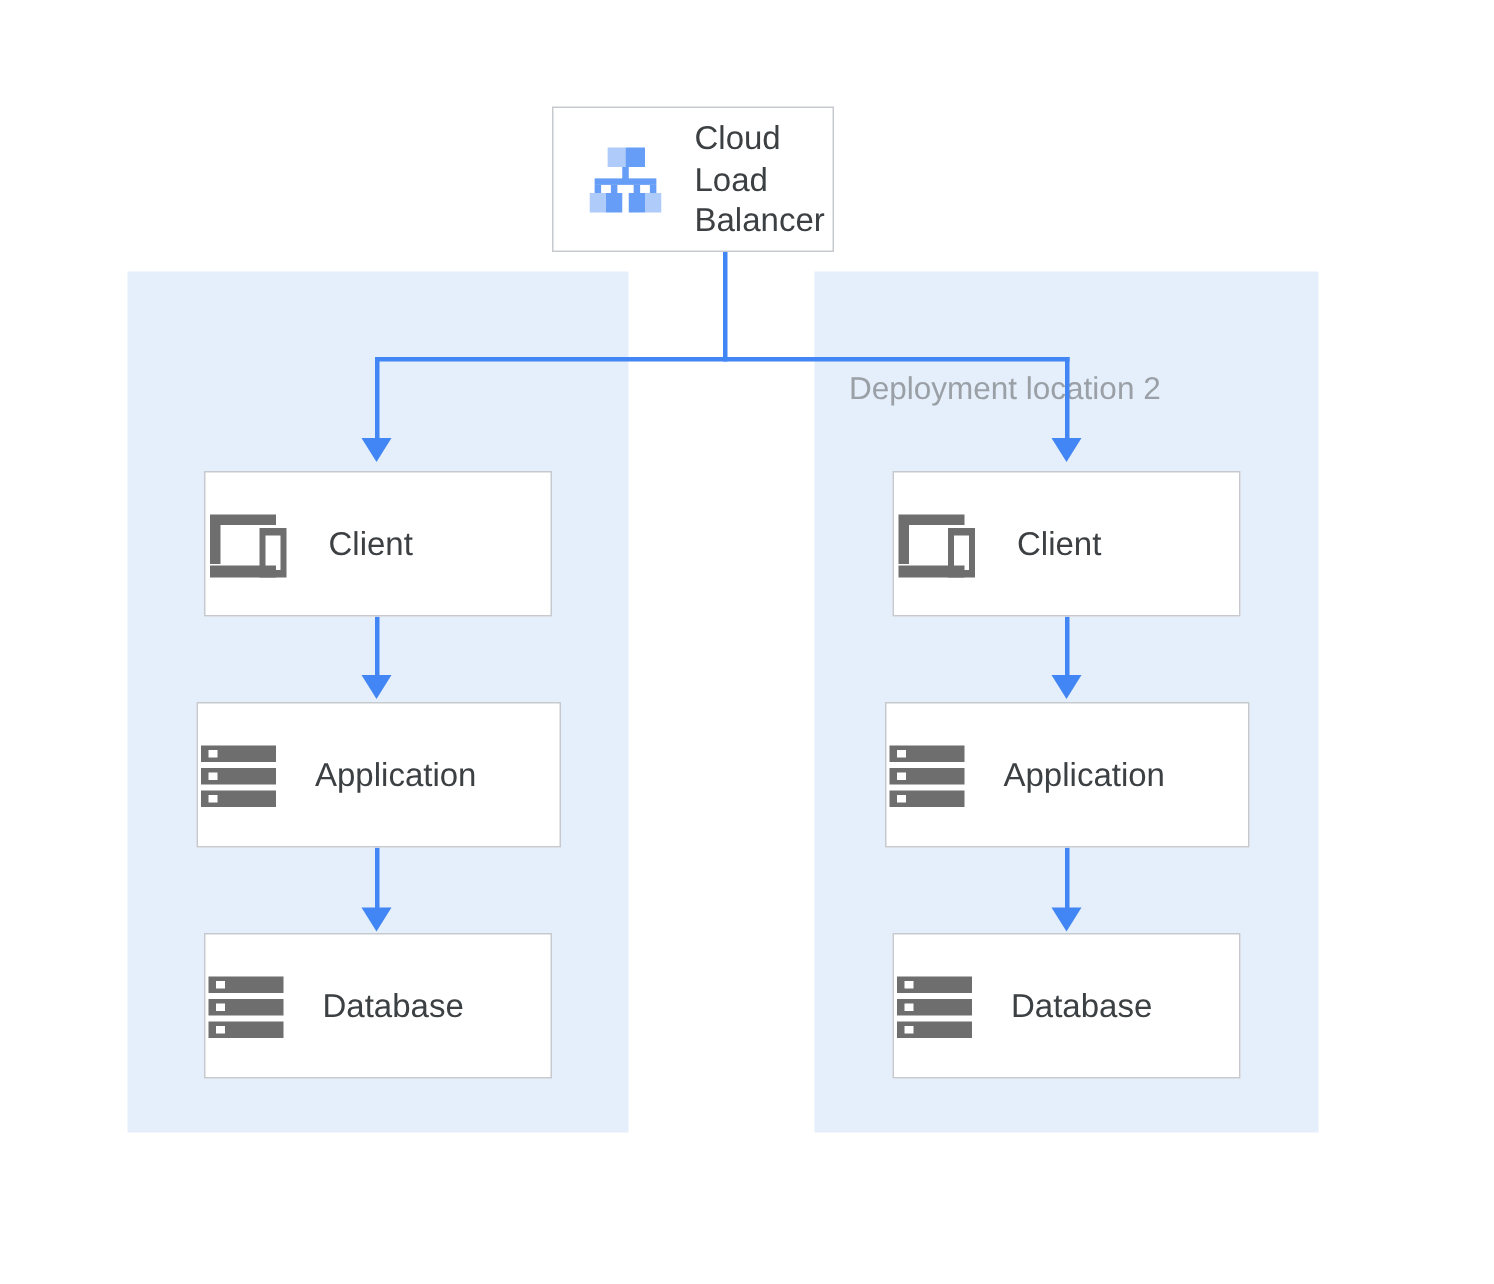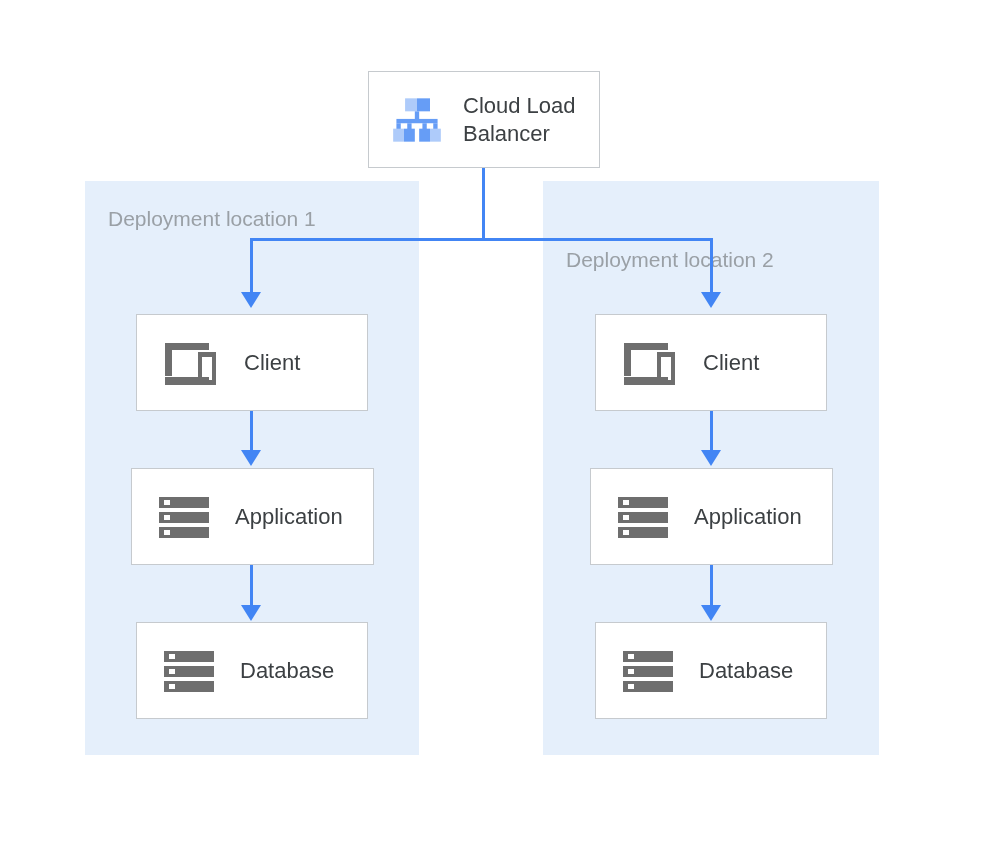--- a/index.html
+++ b/index.html
@@ -57,21 +57,20 @@
   
   .node.lb {
     padding-left: 22px;
   }
   .node.lb .node-label {
     margin-left: 20px;
   }
 
   
   .node.stack {
-    padding-left: 25px;
   }
   .node.stack .node-label {
     margin-left: 22px;
   }
 
   
   .conn {
     position: absolute;
     background: #4285f4;
     z-index: 2;
@@ -89,21 +88,20 @@
   }
 </style>
 </head>
 <body>
 
 <div id="canvas">
 
   <div class="zone" style="left:85px; top:181px; width:334px; height:574px;"></div>
   <div class="zone" style="left:543px; top:181px; width:336px; height:574px;"></div>
 
-  <div class="zone-label" style="left:108px; top:208px;">Deployment location 1</div>
   <div class="zone-label" style="left:566px; top:208px;margin-top:41px;">Deployment location 2</div>
 
   <div class="conn conn-v" style="left:482px; top:167px; width:3px; height:74px;"></div>
 
   <div class="conn conn-h" style="left:250px; top:238px; width:463px; height:3px;"></div>
 
   <div class="conn conn-v" style="left:250px; top:238px; width:3px; height:56px;"></div>
   <div class="arrowhead" style="left:241px; top:292px;"></div>
 
   <div class="conn conn-v" style="left:710px; top:238px; width:3px; height:56px;"></div>
@@ -114,21 +112,21 @@
 
   <div class="conn conn-v" style="left:250px; top:565px; width:3px; height:44px;"></div>
   <div class="arrowhead" style="left:241px; top:605px;"></div>
 
   <div class="conn conn-v" style="left:710px; top:411px; width:3px; height:43px;"></div>
   <div class="arrowhead" style="left:701px; top:450px;"></div>
 
   <div class="conn conn-v" style="left:710px; top:565px; width:3px; height:44px;"></div>
   <div class="arrowhead" style="left:701px; top:605px;"></div>
 
-  <div class="node lb" style="left:368px; top:71px; width:232px; height:97px;">
+  <div class="node lb" style="left:368px; top:71px; width:188px; height:97px;">
     <span class="node-icon">
       <svg width="52" height="52" viewBox="0 0 48 48" aria-hidden="true">
 
         <rect x="13" y="4" width="11" height="12" fill="#aecbfa"></rect>
         <rect x="24" y="4" width="12" height="12" fill="#669df6"></rect>
 
         <rect x="22" y="16" width="4" height="8" fill="#669df6"></rect>
 
         <rect x="5" y="23" width="38" height="4" fill="#669df6"></rect>
 

